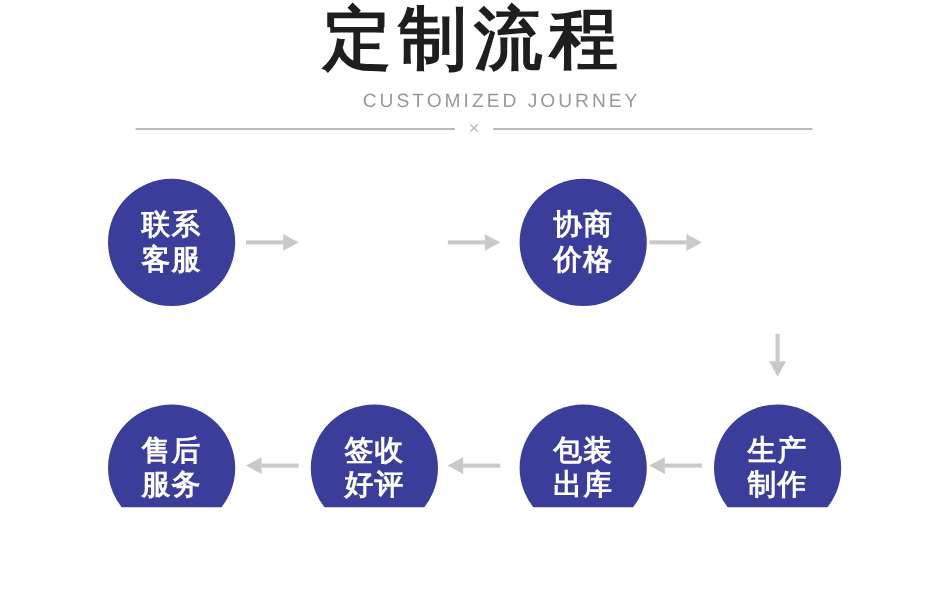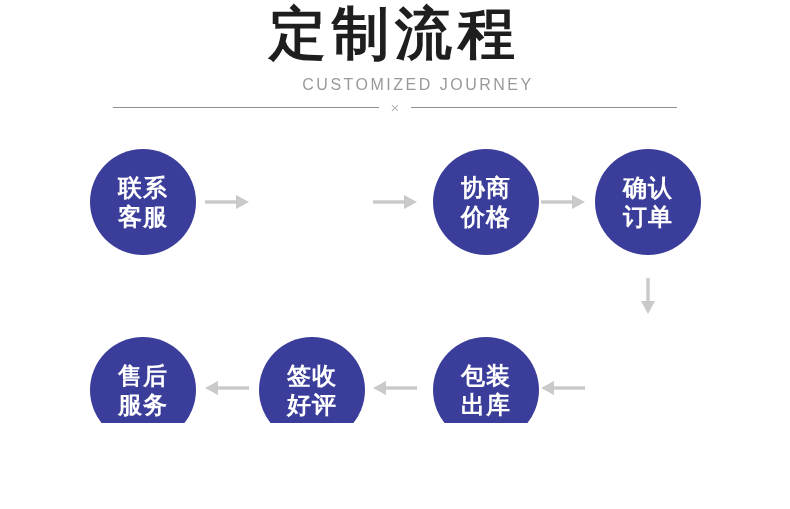--- a/index.html
+++ b/index.html
@@ -115,26 +115,20 @@
       <span>联系</span>
       <span>客服</span>
     </div>
   </div>
   <div class="circle c2 r0">
     <div class="label">
       <span>协商</span>
       <span>价格</span>
     </div>
   </div>
-  <div class="circle c3 r0">
-    <div class="label">
-      <span>确认</span>
-      <span>订单</span>
-    </div>
-  </div>
 
   <div class="arrow ar-h a-h0 a-top">
     <svg width="44" height="16" viewBox="0 0 44 16">
         <rect x="0" y="6.3" width="31" height="3.4" fill="currentColor"></rect>
         <polygon points="31,1 44,8 31,15" fill="currentColor"></polygon>
       </svg>
   </div>
   <div class="arrow ar-h a-h1 a-top">
     <svg width="44" height="16" viewBox="0 0 44 16">
         <rect x="0" y="6.3" width="31" height="3.4" fill="currentColor"></rect>
@@ -148,20 +142,26 @@
       </svg>
   </div>
 
   <div class="arrow ar-v a-down">
     <svg width="16" height="36" viewBox="0 0 16 36">
         <rect x="6.3" y="0" width="3.4" height="23" fill="currentColor"></rect>
         <polygon points="1,23 8,36 15,23" fill="currentColor"></polygon>
       </svg>
   </div>
 
+  <div class="circle c3 r1">
+    <div class="label">
+      <span>生产</span>
+      <span>制作</span>
+    </div>
+  </div>
   <div class="circle c1 r1">
     <div class="label">
       <span>签收</span>
       <span>好评</span>
     </div>
   </div>
   <div class="circle c2 r1">
     <div class="label">
       <span>包装</span>
       <span>出库</span>

